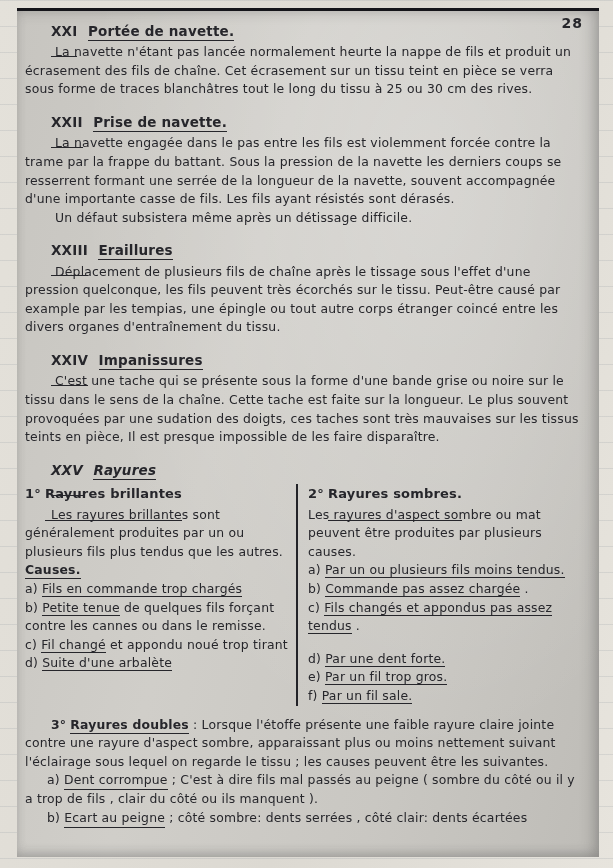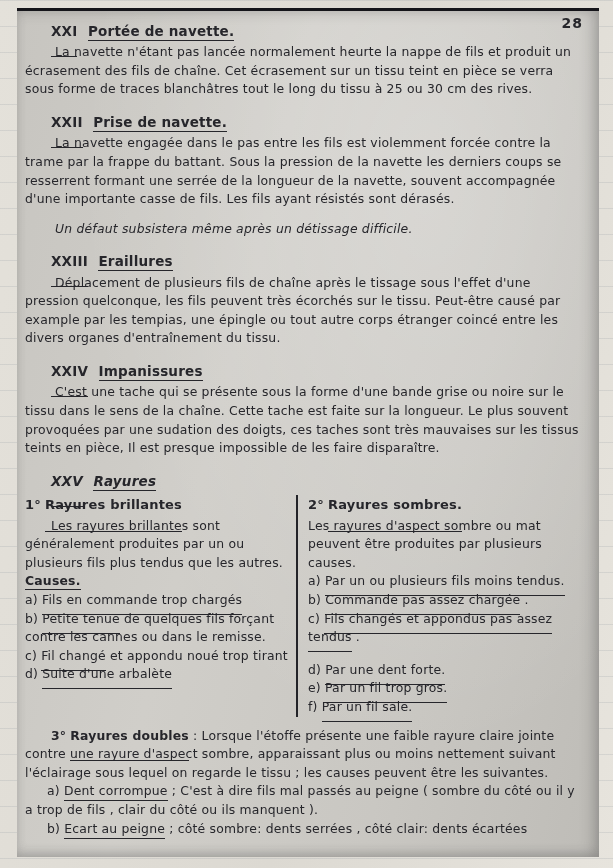--- a/index.html
+++ b/index.html
@@ -29,36 +29,36 @@
   }
   .page-number{
     position:absolute;top:2px;right:16px;
     font-weight:bold;font-size:14px;letter-spacing:1px;
   }
   .section{margin-bottom:13px;}
   .sec-head{margin-left:26px;margin-bottom:2px;font-size:13.5px;}
   .numeral{font-weight:bold;border-bottom:1.6px solid #26262b;padding-bottom:17px;margin-right:6px;}
   .sec-title{font-weight:bold;border-bottom:1.6px solid #26262b;padding-bottom:1px;}
   .para{text-indent:30px;margin:0;}
-  .para + .para{margin-top:11px;font-style:italic;}
+  .para + .para{margin-top:0;}
   .cols{display:flex;margin-top:4px;margin-bottom:10px;}
   .col-left{width:271px;padding-right:8px;box-sizing:border-box;}
   .col-right{flex:1;border-left:2.2px solid #232328;padding-left:10px;}
   .col-head{font-size:13px;margin-bottom:2px;}
   .col-num{font-weight:bold;margin-right:4px;}
   .col-title{font-weight:bold;border-bottom:1.5px solid #26262b;padding-bottom:19px;}
   .col-intro{margin:0;}
   .col-intro.indent{text-indent:26px;}
   .subhead{}
   .subhead span{font-weight:bold;border-bottom:1.5px solid #26262b;padding-bottom:1px;}
   .li{margin:0;}
-  .li .lead{border-bottom:1.3px solid #26262b;padding-bottom:7px;}
+  .li .lead{border-bottom:1.3px solid #26262b;padding-bottom:0;}
   .li.gap{margin-top:14px;}
   .doubles-num{font-weight:bold;margin-right:4px;}
-  .doubles-title{font-weight:bold;border-bottom:1.6px solid #26262b;padding-bottom:17px;}
+  .doubles-title{font-weight:bold;border-bottom:1.6px solid #26262b;padding-bottom:1px;}
   .doubles-first{text-indent:26px;margin:0;}
   .dli{text-indent:22px;margin:0;}
   .dli .lead{border-bottom:1.3px solid #26262b;padding-bottom:2px;}
 </style>
 </head>
 <body>
 
 <div class="scan">
   <div class="paper">
 

